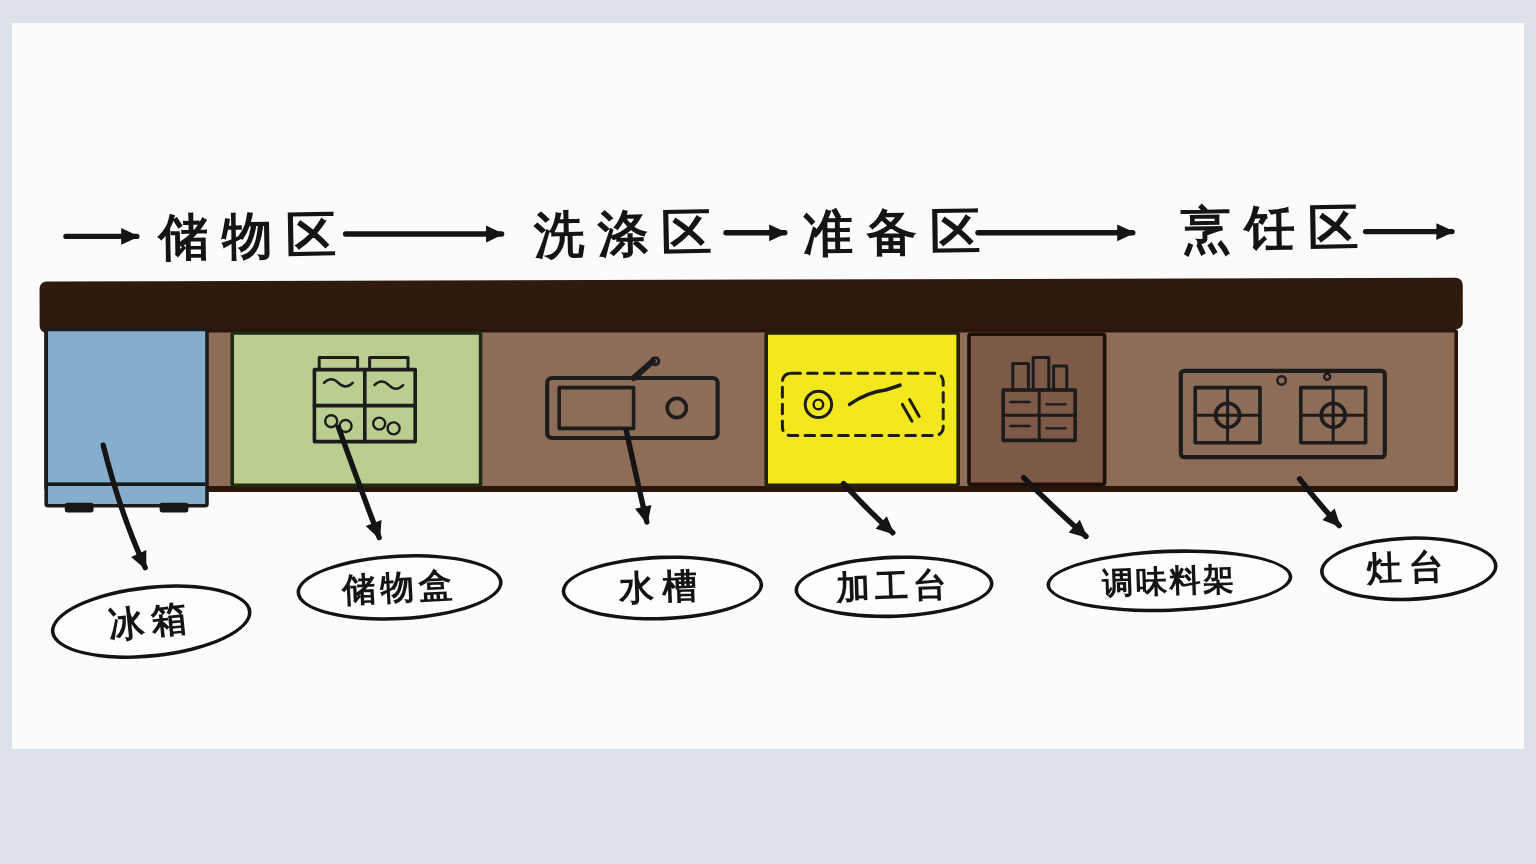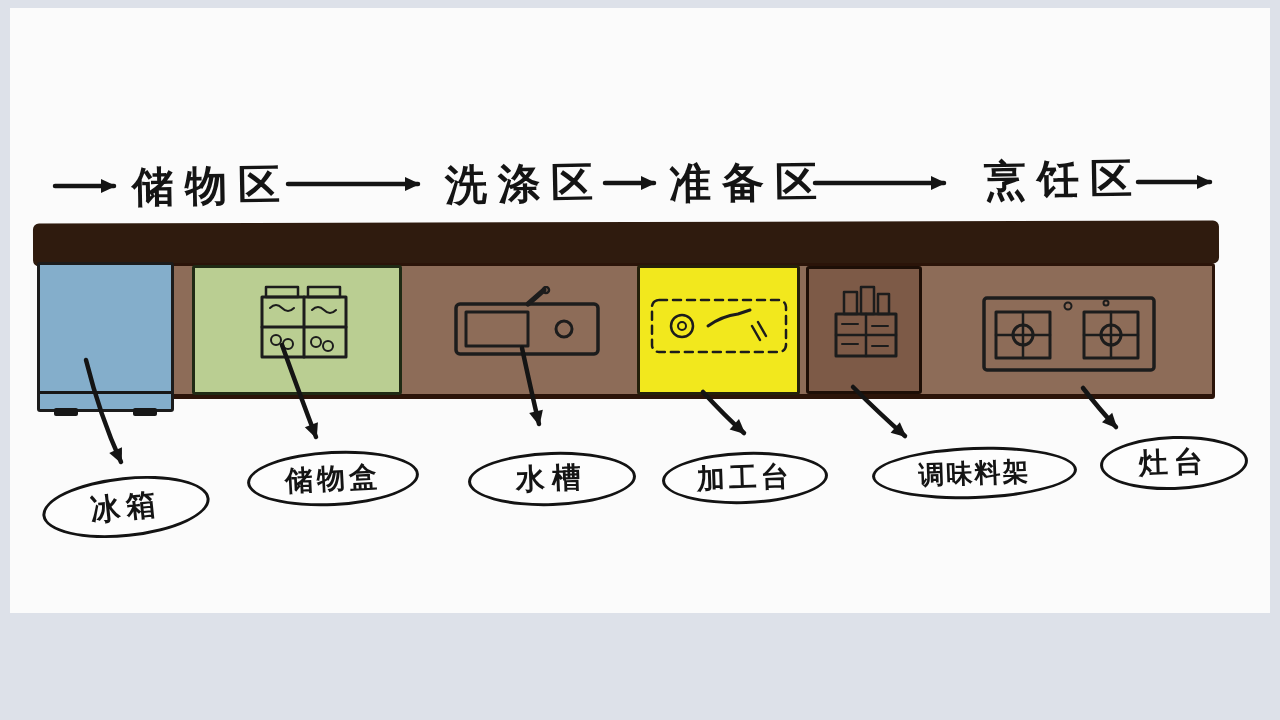--- a/index.html
+++ b/index.html
@@ -1,19 +1,19 @@
 <!DOCTYPE html>
 <html><head>
 <meta charset="utf-8">
 <style>
   * { margin:0; padding:0; box-sizing:border-box; }
   html,body { width:1280px; height:720px; }
   body { background:#dde1e9; font-family:"DejaVu Sans", sans-serif; overflow:hidden; }
 
-  .stage { position:relative; width:1280px; height:623px; background:#dde1e9; }
+  .stage { position:relative; width:1280px; height:623px; background:#dde1e9;margin-top:11px; }
   .panel { position:absolute; left:10px; top:8px; right:10px; bottom:10px; background:#fbfbfb; }
 
   
   .zone { position:absolute; font-size:42px; font-weight:700; color:#141414;
           letter-spacing:11px; white-space:nowrap; }
   .z0 { left:132px; top:158px; transform:rotate(-1deg); }
   .z1 { left:445px; top:156px; transform:rotate(-1.2deg); }
   .z2 { left:669px; top:155px; transform:rotate(-0.8deg); }
   .z3 { left:984px; top:152px; transform:rotate(-1deg); }
 

